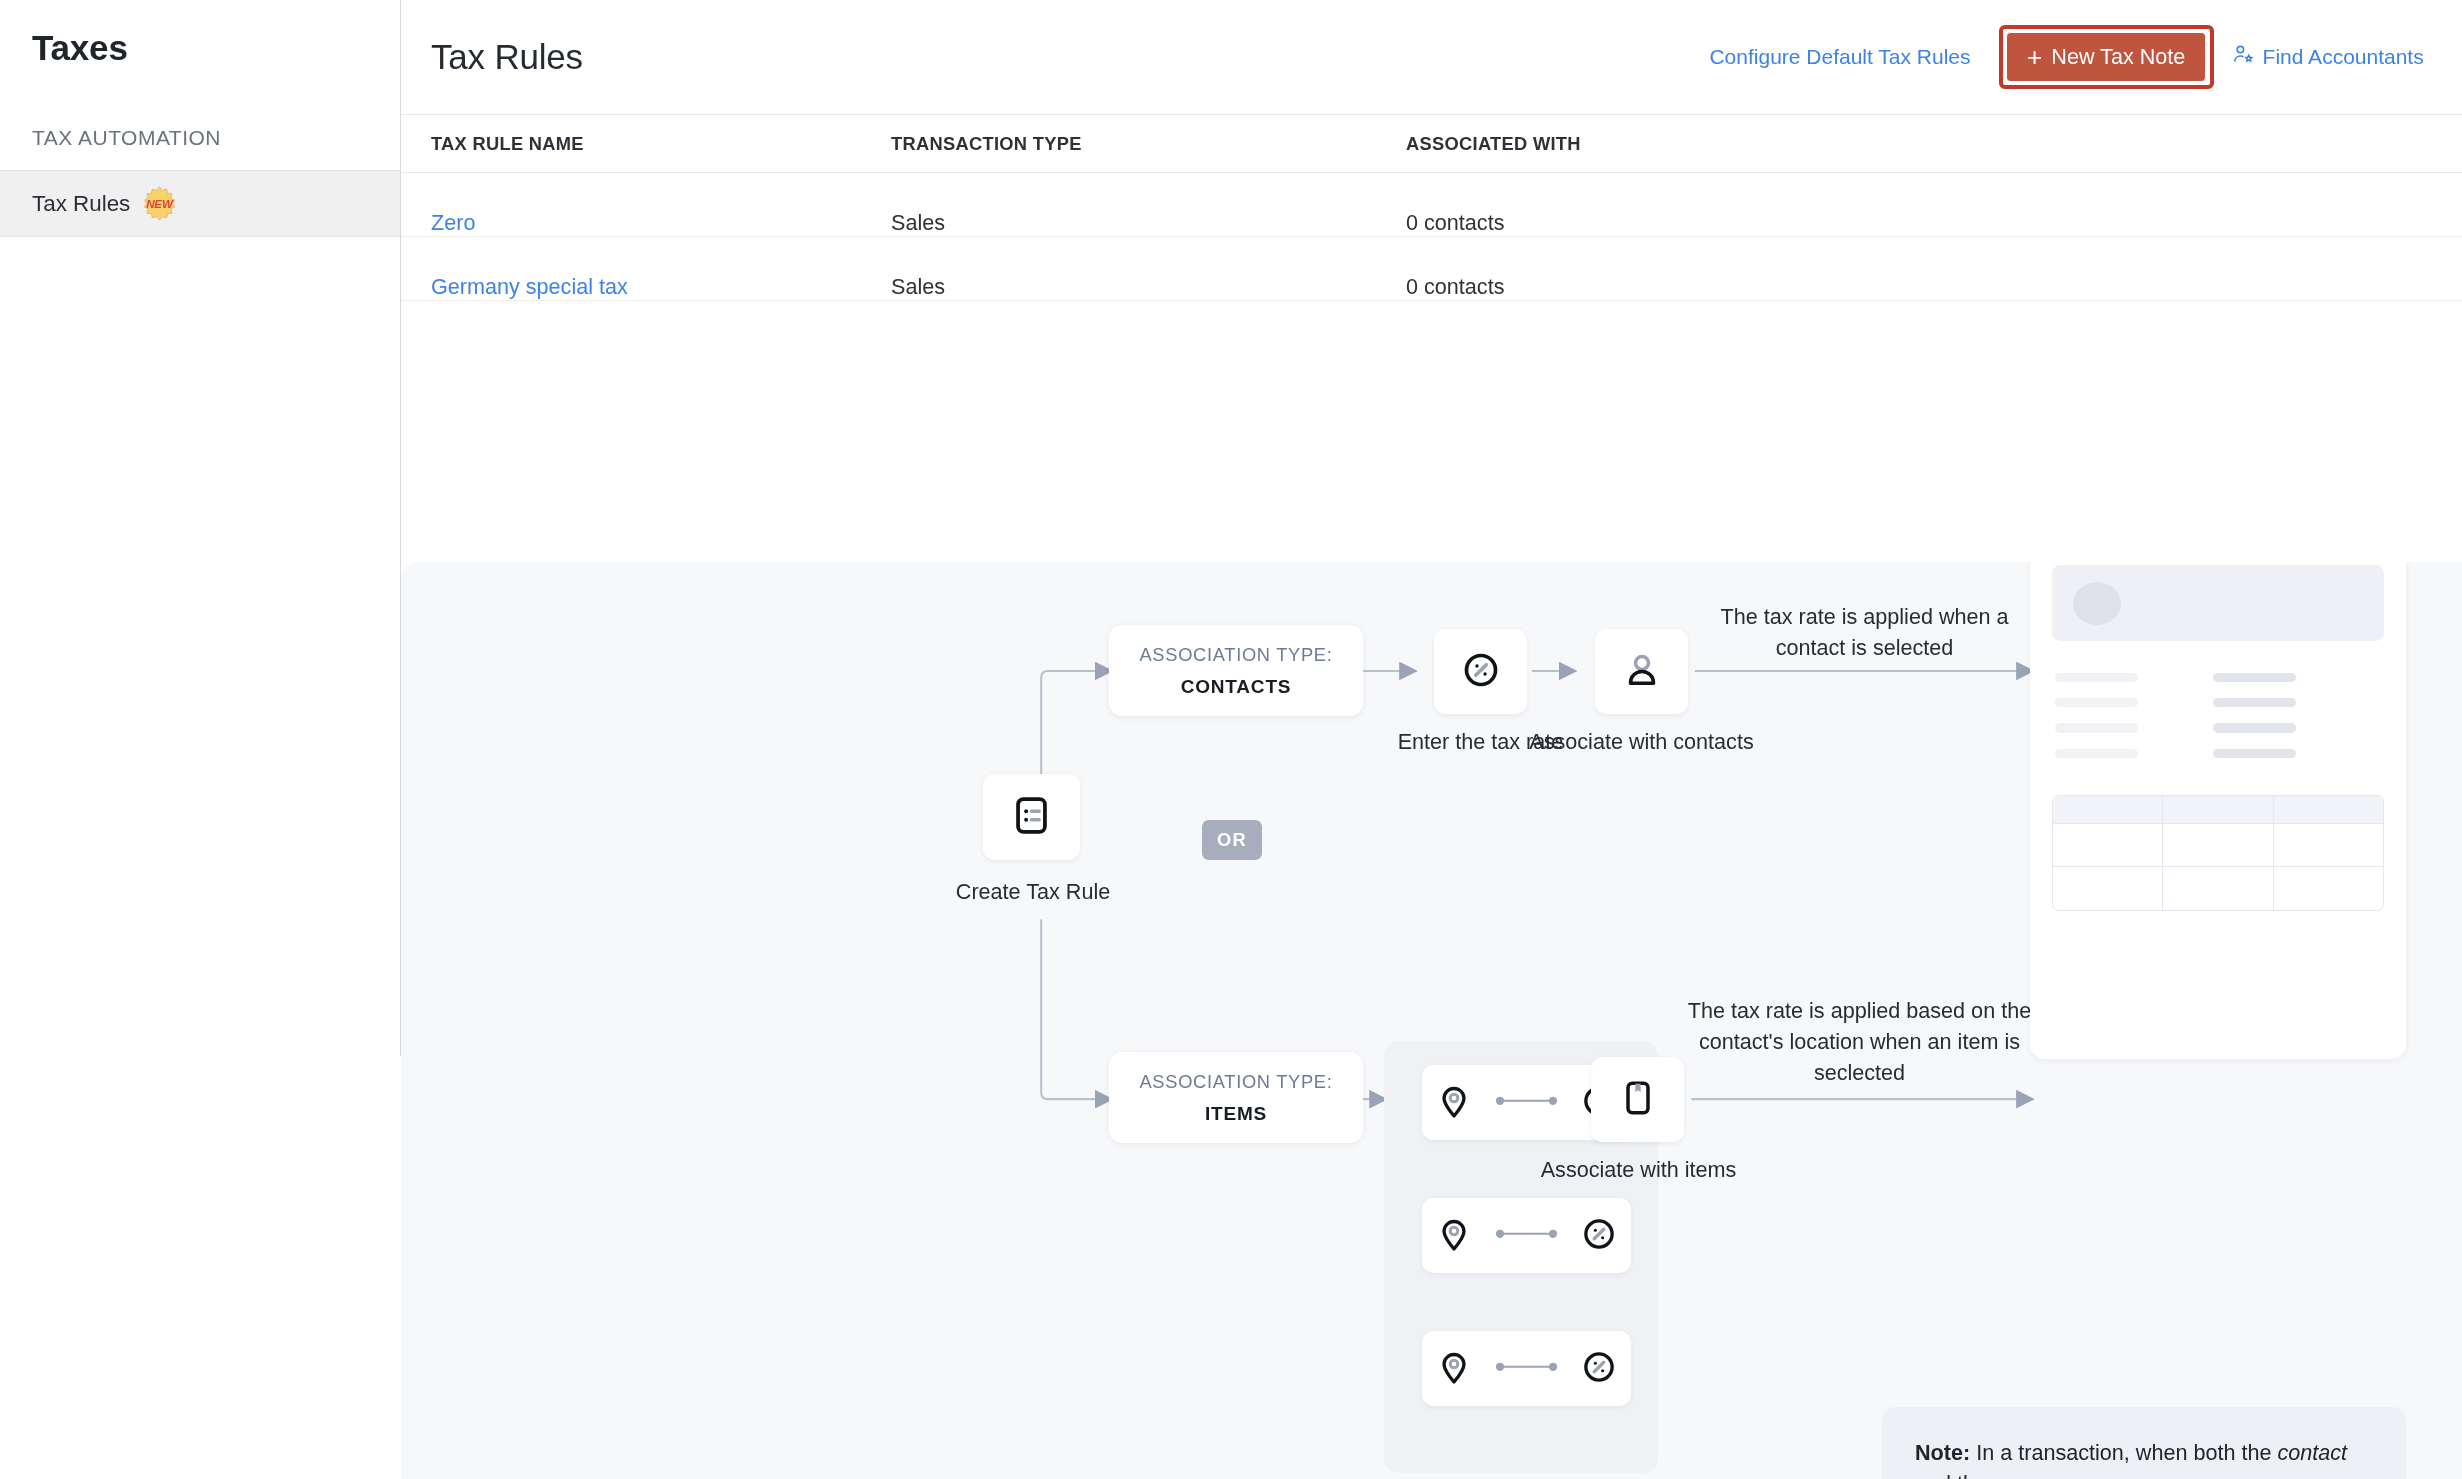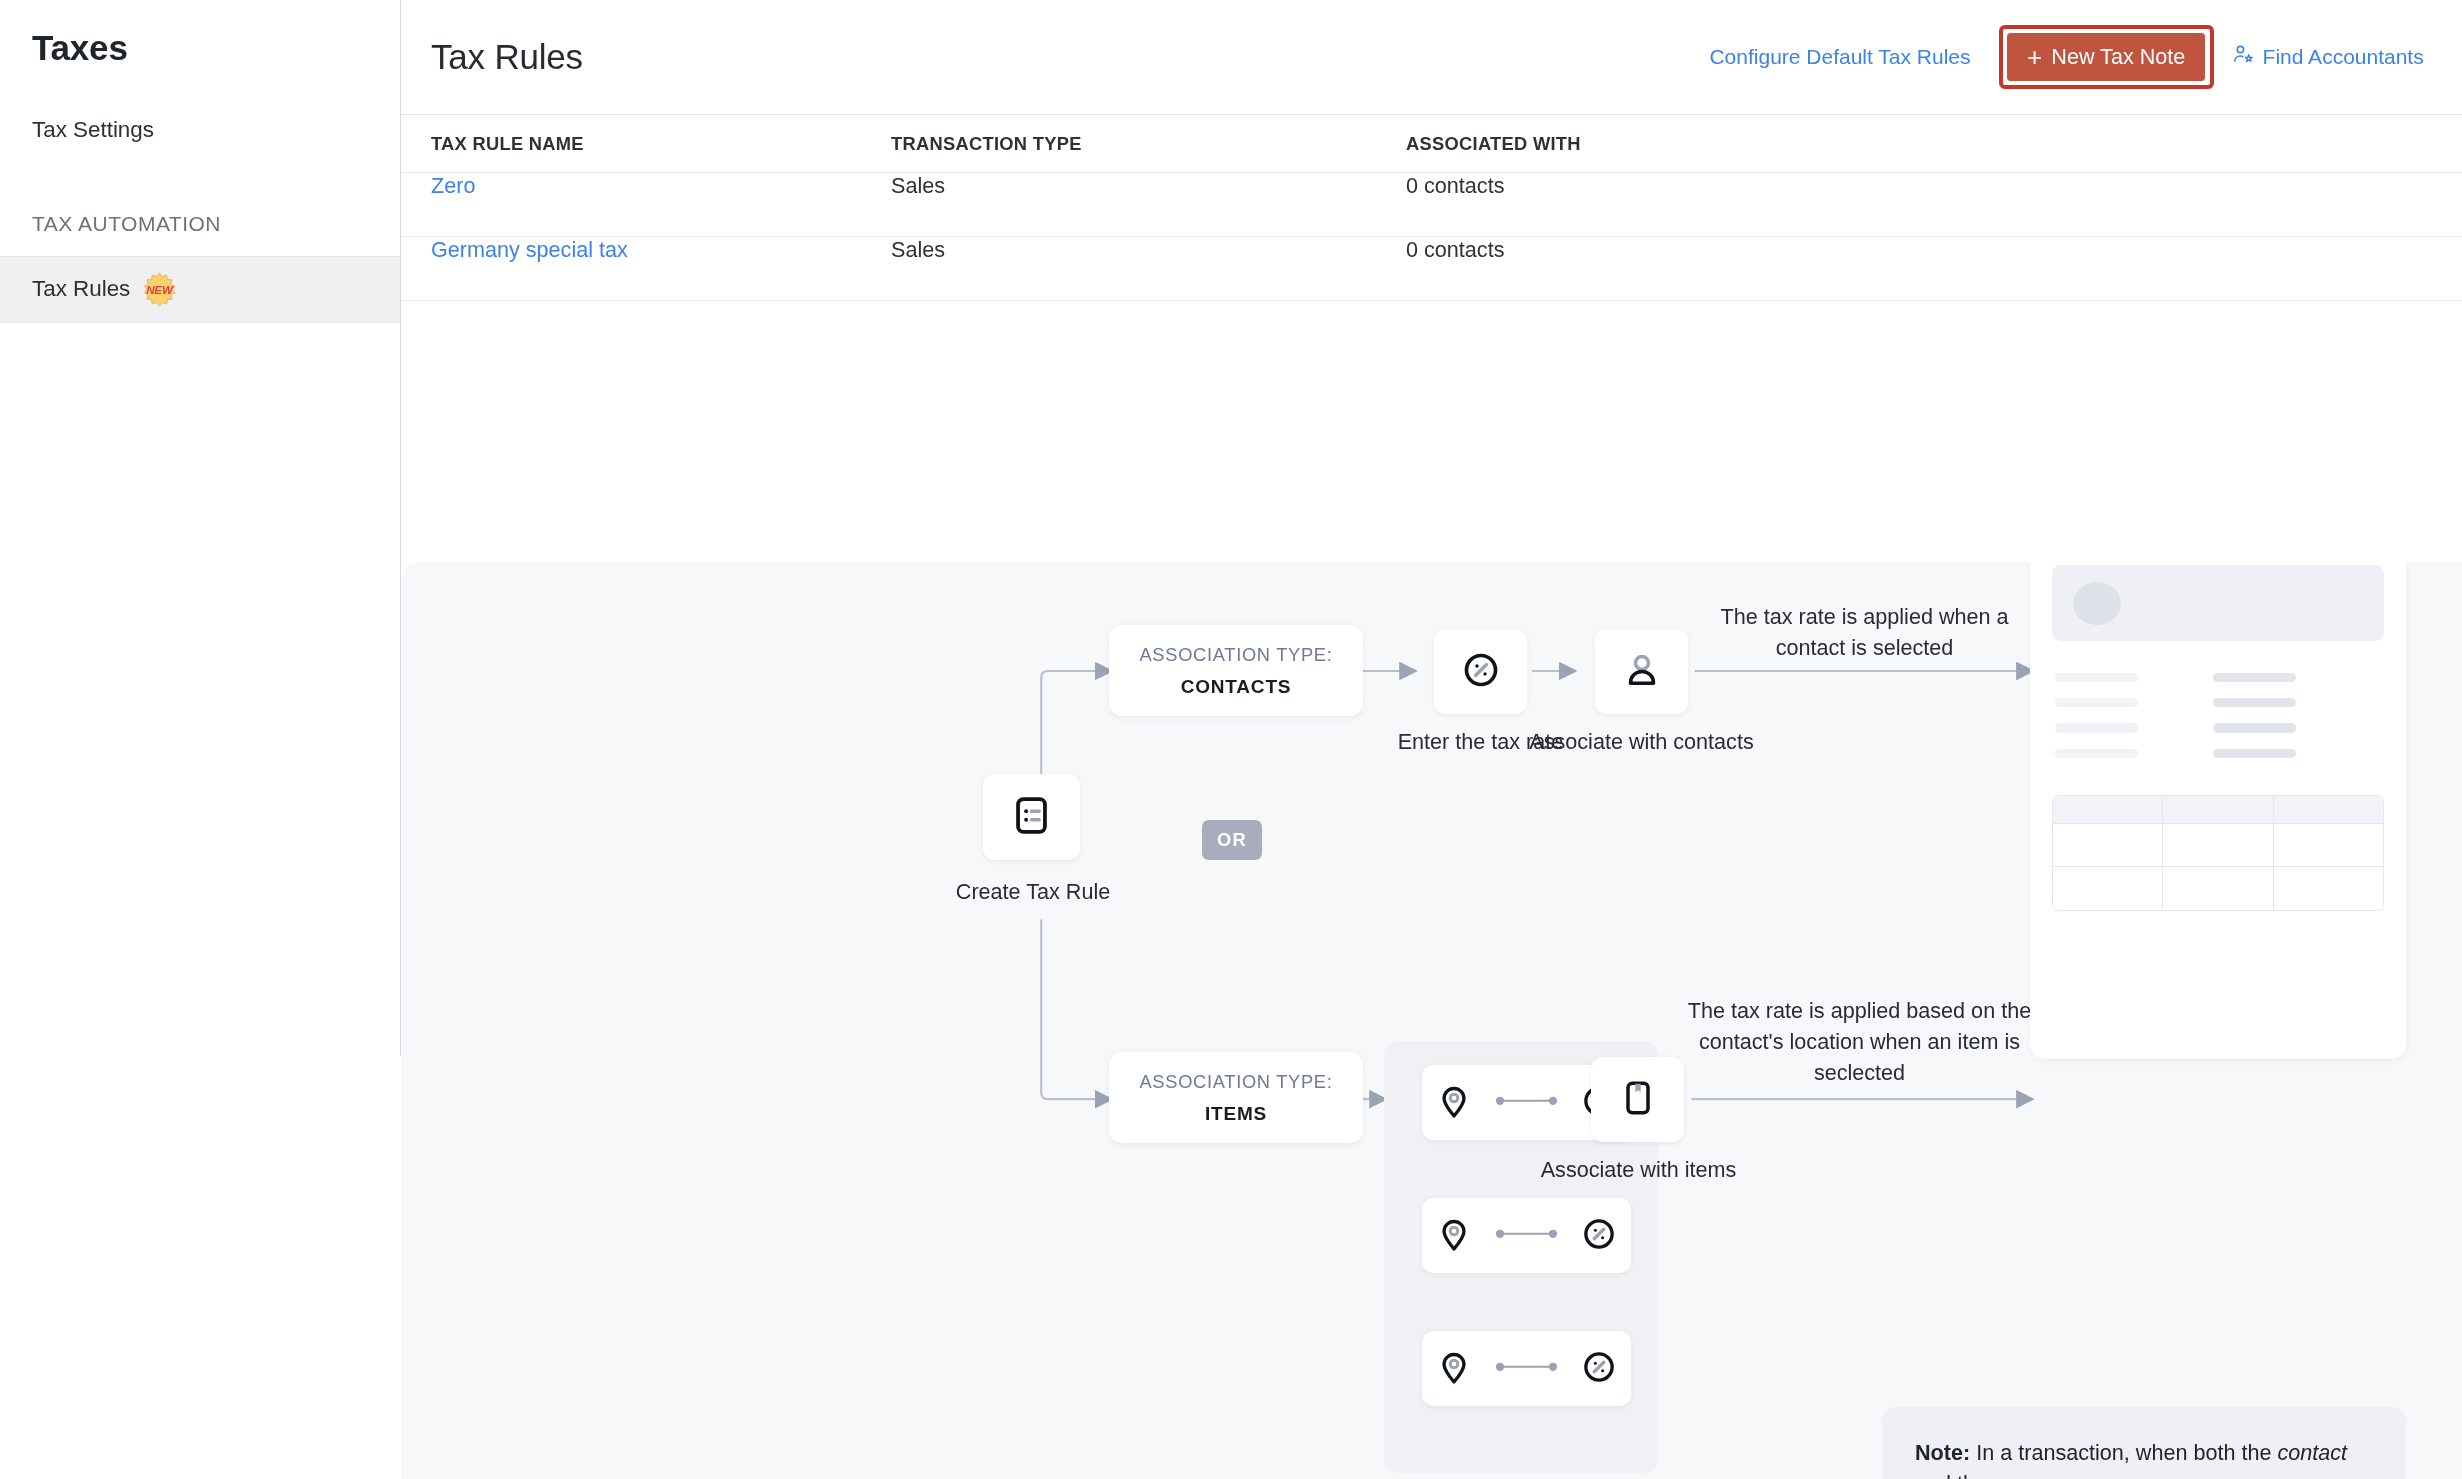--- a/index.html
+++ b/index.html
@@ -98,21 +98,21 @@
   .tbl { width: 100%; }
   .tbl-head {
     display: flex; padding: 18.3px 0 16.6px 0;
     border-bottom: 0.8px solid #e6e8ea;
   }
   .tbl-head div {
     font-size: 18.3px; font-weight: 600; color: #2e3138;
     letter-spacing: 0.3px;
   }
   .tbl-row {
-    display: flex; align-items: flex-start;
+    display: flex; align-items: flex-end;
     height: 64px;
     border-bottom: 0.8px solid #ededee;
   }
   .c1 { width: 490px; padding-left: 30px; }
   .c2 { width: 515px; }
   .c3 { width: 416px; }
   .rule-link { font-size: 21.6px; color: #3d82e8; cursor: pointer; }
   .cell-txt { font-size: 21.6px; color: #2e3138; }
 
   
@@ -206,21 +206,20 @@
   .note-box b { font-weight: 700; }
   .note-box i { font-style: italic; }
 </style>
 </head>
 <body>
 
 <div class="app">
 
   <aside class="sidebar">
     <div class="sidebar-title">Taxes</div>
-    <div class="side-link">Tax Settings</div>
     <div class="side-section-label">TAX AUTOMATION</div>
     <div class="side-item-active">
       <span>Tax Rules</span>
       <span class="new-badge">
         <svg viewBox="0 0 42 42" width="35" height="35" aria-hidden="true">
           <polygon points="21,1 24.4,5.3 29.6,3.6 30.7,9 36.1,9.4 34.6,14.6 39.4,17 36,21 39.4,25 34.6,27.4 36.1,32.6 30.7,33 29.6,38.4 24.4,36.7 21,41 17.6,36.7 12.4,38.4 11.3,33 5.9,32.6 7.4,27.4 2.6,25 6,21 2.6,17 7.4,14.6 5.9,9.4 11.3,9 12.4,3.6 17.6,5.3" fill="#f7d268" stroke="#f0a86a" stroke-width="1"></polygon>
         </svg>
         <span>NEW</span>
       </span>
     </div>

